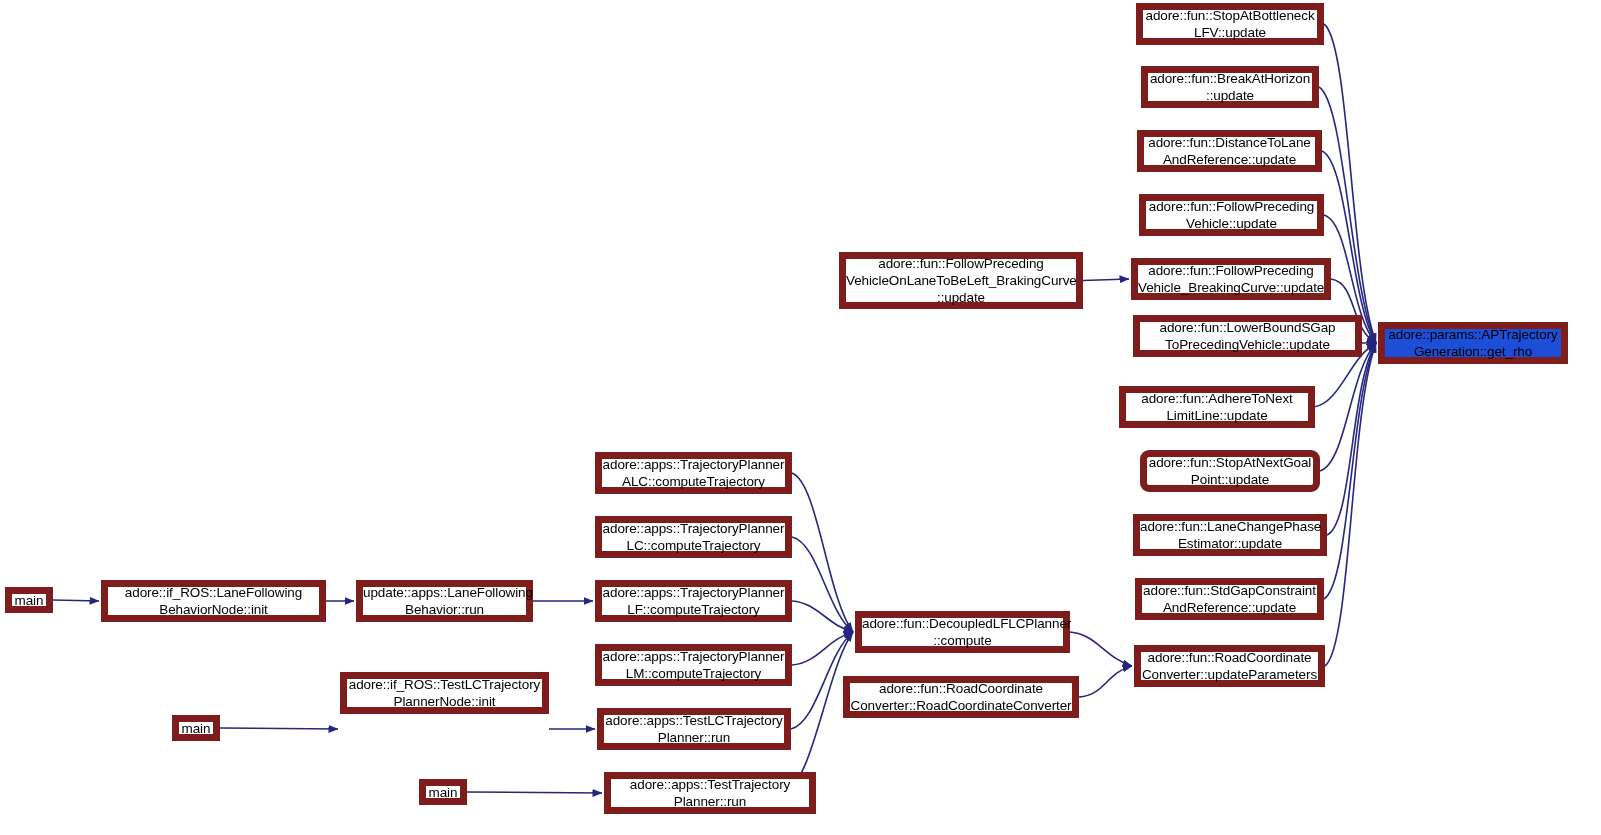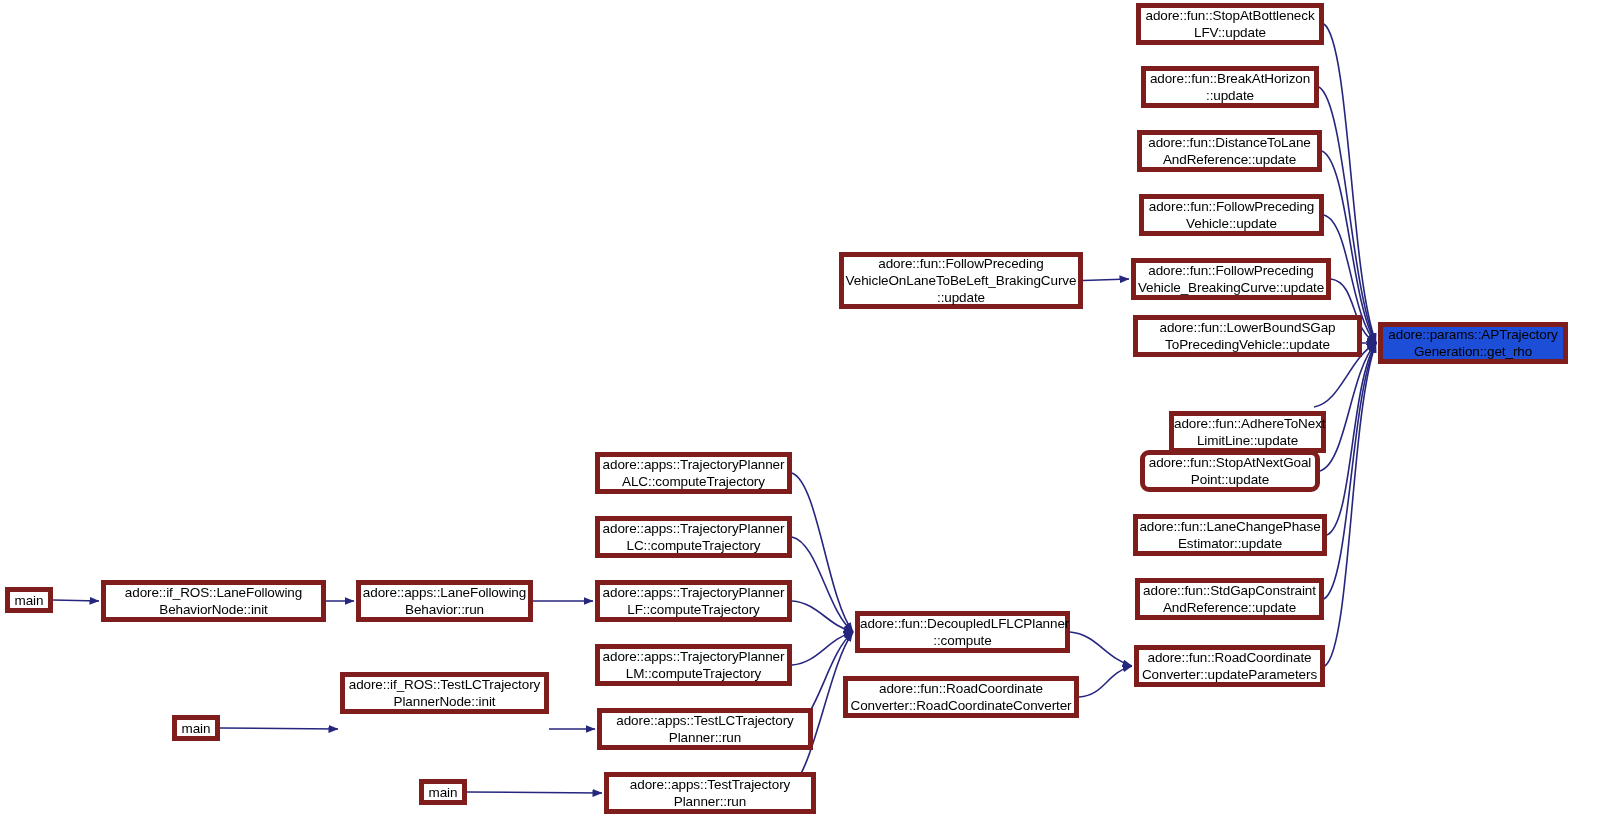--- a/index.html
+++ b/index.html
@@ -22,21 +22,21 @@
     position: absolute;
     left: 0;
     top: 0;
     width: 1601px;
     height: 835px;
     pointer-events: none;
   }
   .node {
     position: absolute;
     box-sizing: border-box;
-    border: 5px solid #7f1d1d;
+    border: 7px solid #7f1d1d;
     background: #ffffff;
     color: #000000;
     font-size: 13.5px;
     line-height: 17px;
     text-align: center;
     display: flex;
     align-items: center;
     justify-content: center;
     white-space: pre-line;
     letter-spacing: -0.1px;
@@ -97,21 +97,21 @@
       <div class="node" style="left: 1141px; top: 66px; width: 178px; height: 42px;"><span class="node-label">adore::fun::BreakAtHorizon
 ::update</span></div>
       <div class="node" style="left: 1137px; top: 130px; width: 185px; height: 42px;"><span class="node-label">adore::fun::DistanceToLane
 AndReference::update</span></div>
       <div class="node" style="left: 1139px; top: 194px; width: 185px; height: 42px;"><span class="node-label">adore::fun::FollowPreceding
 Vehicle::update</span></div>
       <div class="node" style="left: 1131px; top: 258px; width: 200px; height: 42px;"><span class="node-label">adore::fun::FollowPreceding
 Vehicle_BreakingCurve::update</span></div>
       <div class="node" style="left: 1133px; top: 315px; width: 229px; height: 42px;"><span class="node-label">adore::fun::LowerBoundSGap
 ToPrecedingVehicle::update</span></div>
-      <div class="node" style="left: 1169px; top: 386px; width: 157px; height: 42px; margin-top: 25px;"><span class="node-label">adore::fun::AdhereToNext
+      <div class="node" style="left: 1119px; top: 386px; width: 196px; height: 42px;"><span class="node-label">adore::fun::AdhereToNext
 LimitLine::update</span></div>
       <div class="node" style="left: 1140px; top: 450px; width: 180px; height: 42px; border-radius: 9px;"><span class="node-label">adore::fun::StopAtNextGoal
 Point::update</span></div>
       <div class="node" style="left: 1133px; top: 514px; width: 194px; height: 42px;"><span class="node-label">adore::fun::LaneChangePhase
 Estimator::update</span></div>
       <div class="node" style="left: 1135px; top: 578px; width: 189px; height: 42px;"><span class="node-label">adore::fun::StdGapConstraint
 AndReference::update</span></div>
       <div class="node" style="left: 1134px; top: 645px; width: 191px; height: 42px;"><span class="node-label">adore::fun::RoadCoordinate
 Converter::updateParameters</span></div>
       <div class="node highlight" style="left: 1378px; top: 322px; width: 190px; height: 42px;"><span class="node-label">adore::params::APTrajectory
@@ -124,25 +124,25 @@
       <div class="node" style="left: 843px; top: 676px; width: 236px; height: 42px;"><span class="node-label">adore::fun::RoadCoordinate
 Converter::RoadCoordinateConverter</span></div>
       <div class="node" style="left: 595px; top: 452px; width: 197px; height: 42px;"><span class="node-label">adore::apps::TrajectoryPlanner
 ALC::computeTrajectory</span></div>
       <div class="node" style="left: 595px; top: 516px; width: 197px; height: 42px;"><span class="node-label">adore::apps::TrajectoryPlanner
 LC::computeTrajectory</span></div>
       <div class="node" style="left: 595px; top: 580px; width: 197px; height: 42px;"><span class="node-label">adore::apps::TrajectoryPlanner
 LF::computeTrajectory</span></div>
       <div class="node" style="left: 595px; top: 644px; width: 197px; height: 42px;"><span class="node-label">adore::apps::TrajectoryPlanner
 LM::computeTrajectory</span></div>
-      <div class="node" style="left: 597px; top: 708px; width: 216px; height: 42px;"><span class="node-label">adore::apps::TestLCTrajectory
+      <div class="node" style="left: 597px; top: 708px; width: 194px; height: 42px;"><span class="node-label">adore::apps::TestLCTrajectory
 Planner::run</span></div>
       <div class="node" style="left: 604px; top: 772px; width: 212px; height: 42px; align-items: center;"><span class="node-label">adore::apps::TestTrajectory
 Planner::run</span></div>
-      <div class="node" style="left: 356px; top: 580px; width: 177px; height: 42px;"><span class="node-label">adore::apps::LaneFollowing
+      <div class="node" style="left: 356px; top: 580px; width: 177px; height: 42px;"><span class="node-label">update::apps::LaneFollowing
 Behavior::run</span></div>
       <div class="node" style="left: 340px; top: 672px; width: 209px; height: 42px;"><span class="node-label">adore::if_ROS::TestLCTrajectory
 PlannerNode::init</span></div>
       <div class="node" style="left: 101px; top: 580px; width: 225px; height: 42px;"><span class="node-label">adore::if_ROS::LaneFollowing
 BehaviorNode::init</span></div>
       <div class="node" style="left: 5px; top: 587px; width: 48px; height: 26px;"><span class="node-label">main</span></div>
       <div class="node" style="left: 172px; top: 715px; width: 48px; height: 26px;"><span class="node-label">main</span></div>
       <div class="node" style="left: 419px; top: 779px; width: 48px; height: 26px;"><span class="node-label">main</span></div>
     </div>
 </div>

